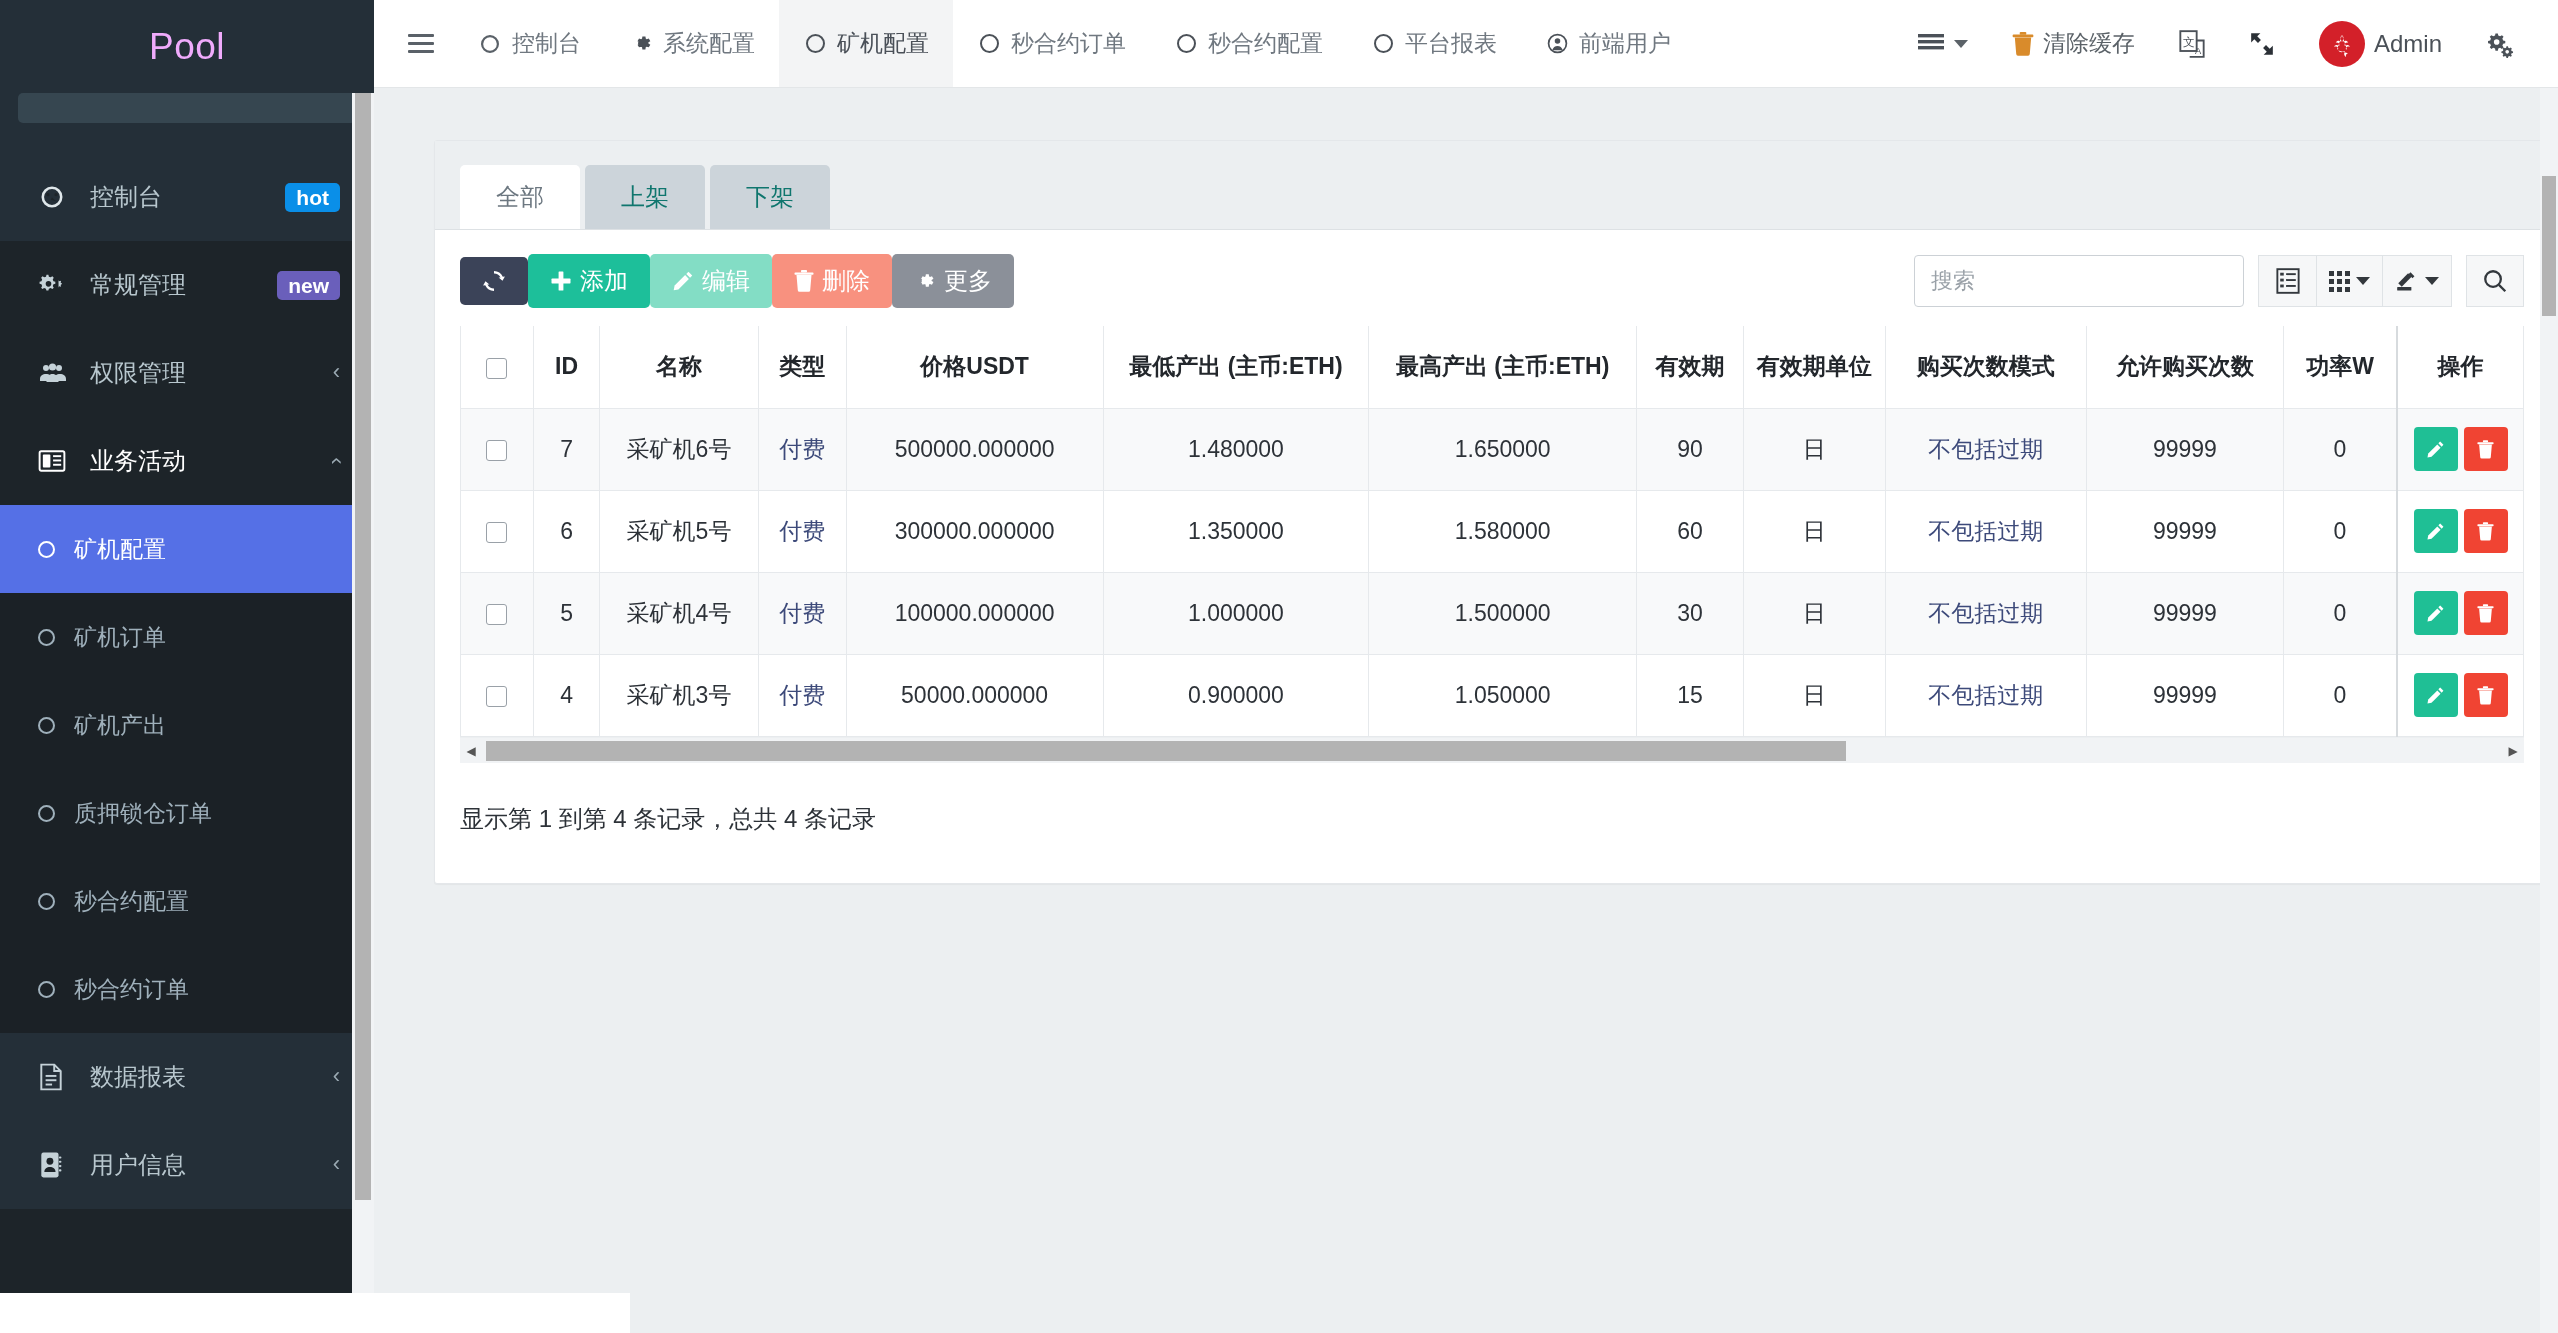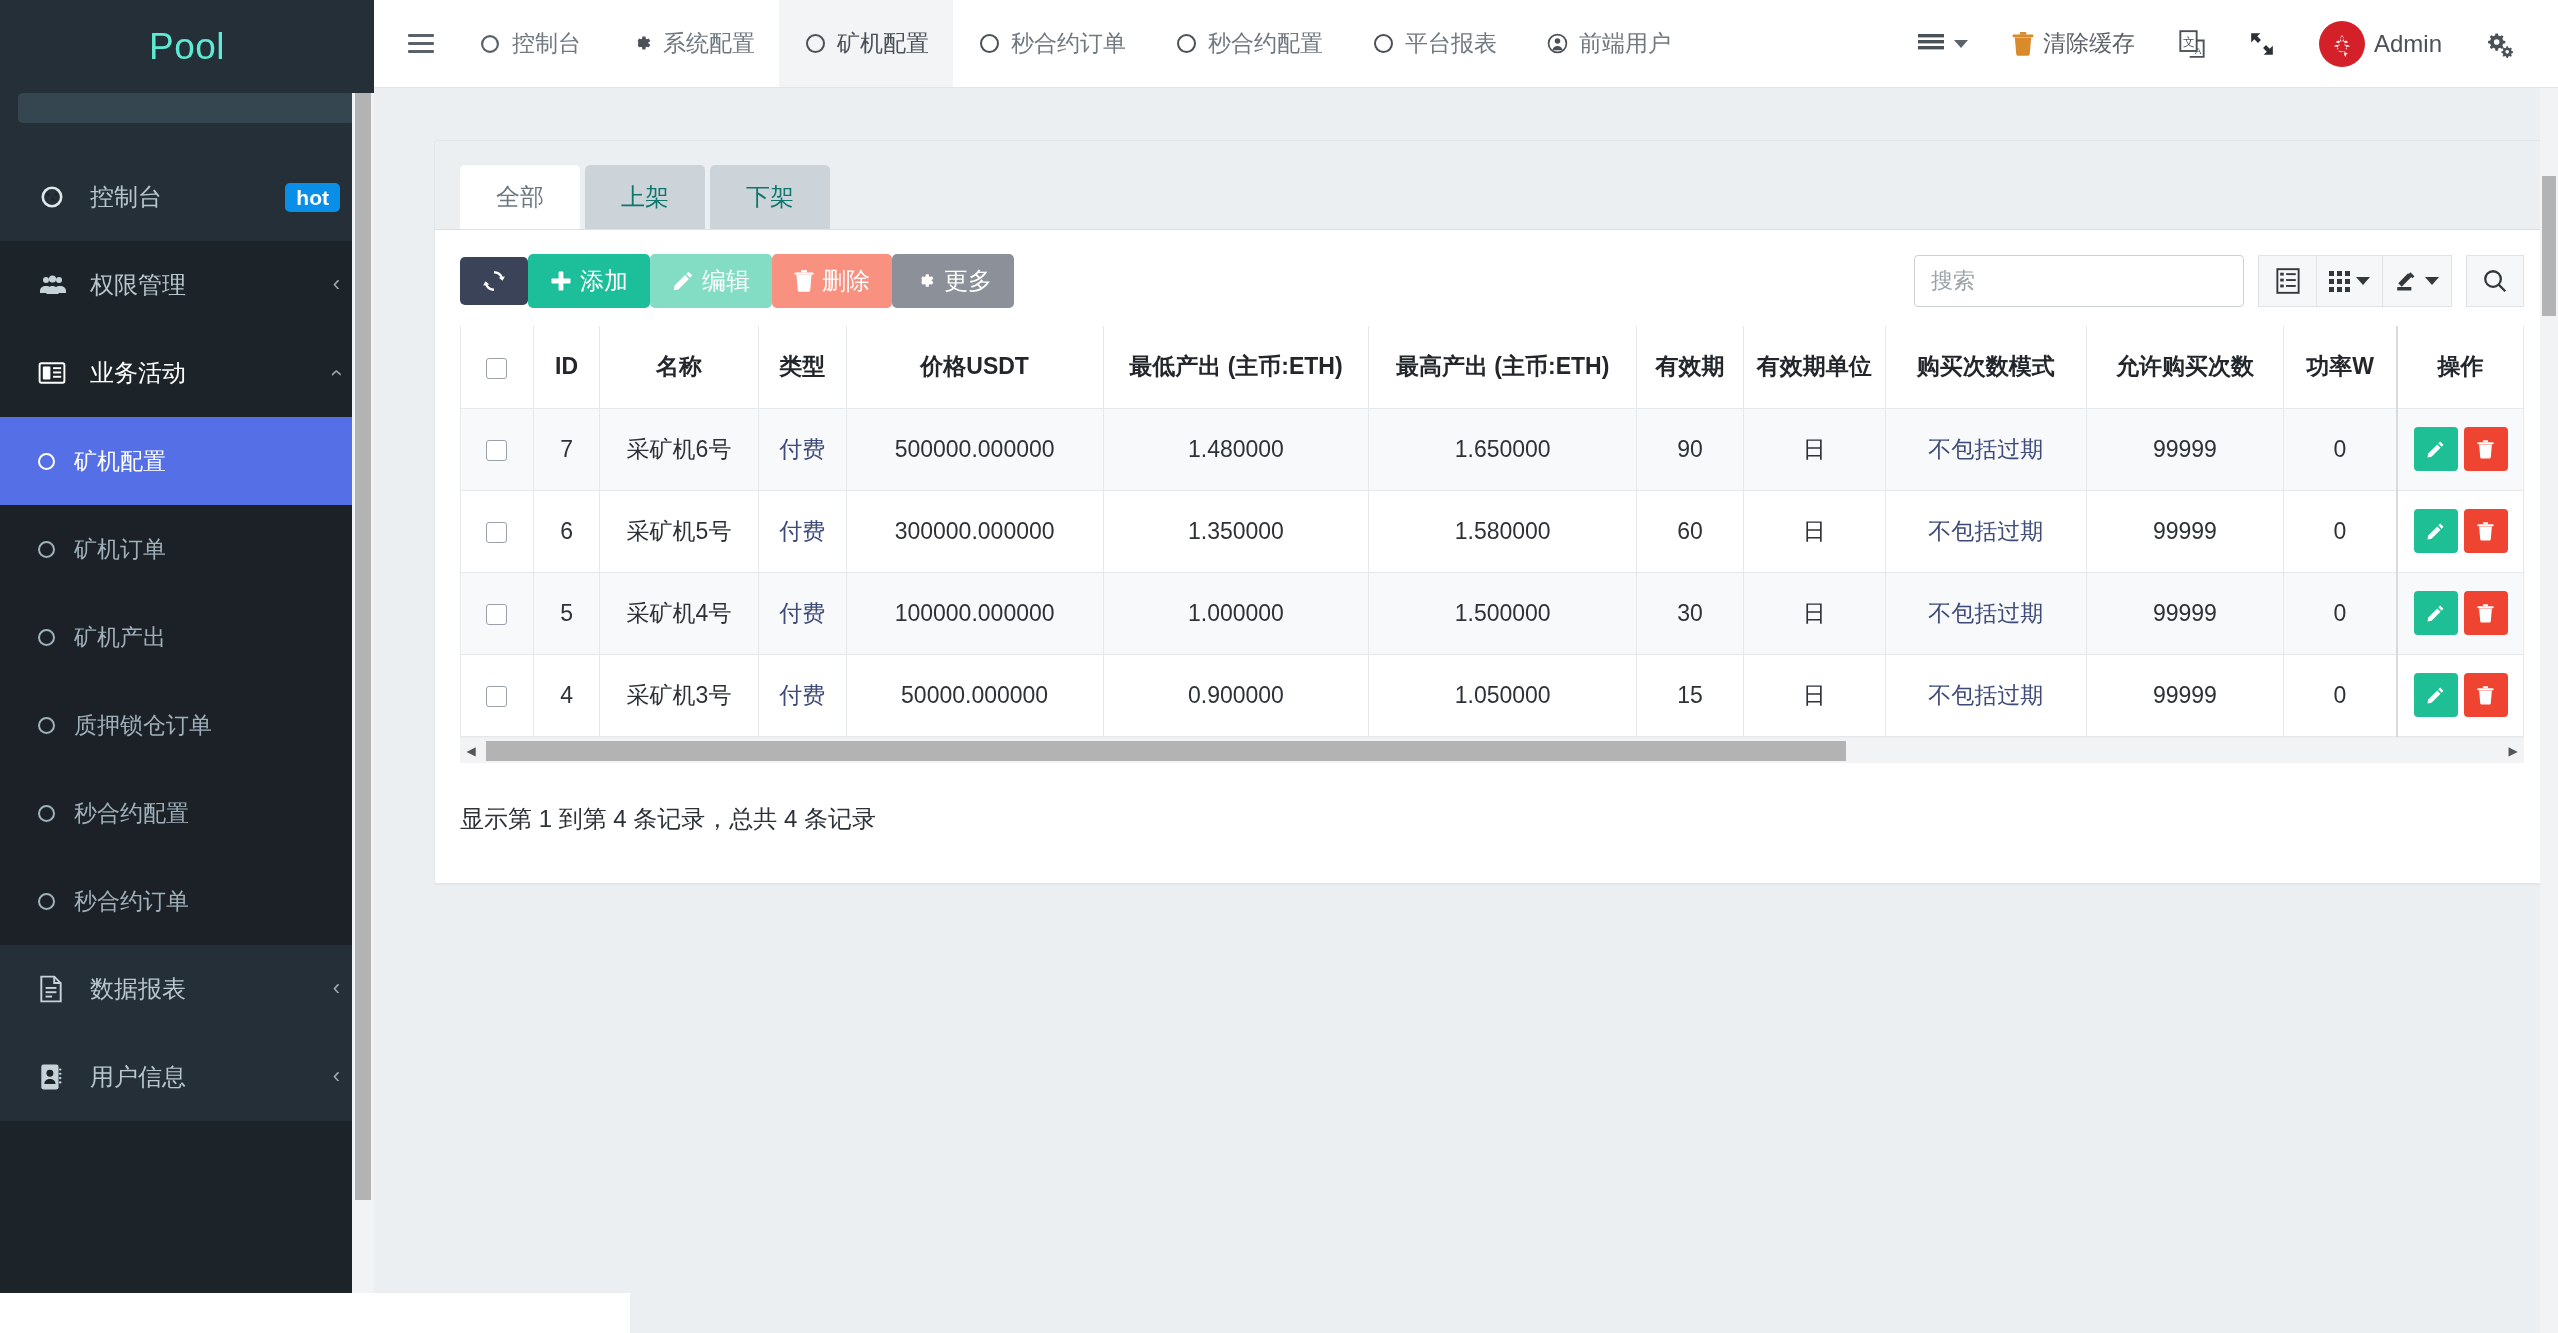--- a/index.html
+++ b/index.html
@@ -16,21 +16,21 @@
     width: 374px; height: 1333px;
     background: #1d2429;
     position: relative;
     flex: 0 0 374px;
     overflow: hidden;
   }
   .brand {
     height: 93px;
     background: #242f38;
     display: flex; align-items: center; justify-content: center;
-    color: #5eead4;
+    color: #f0abfc;
     font-size: 37px;
     letter-spacing: 0.5px;
   }
   .side-searchwrap {
     background: #242f38;
     padding: 0 18px 14px 18px;
   }
   .side-search {
     height: 30px;
     background: #364650;
@@ -358,20 +358,31 @@
           <path d="M12 3a9 9 0 100 18 9 9 0 000-18zm0 2.2a6.8 6.8 0 016.8 6.8A6.8 6.8 0 0112 18.8 6.8 6.8 0 015.2 12 6.8 6.8 0 0112 5.2z"></path>
           <circle cx="8.5" cy="10" r="1.4" fill="#1d2429"></circle>
           <circle cx="15.5" cy="10" r="1.4" fill="#1d2429"></circle>
           <path d="M12 12.4l3.6 3.2-4.7-1.2z" fill="#1d2429"></path>
         </svg>
       </span>
       <span class="lbl">控制台</span>
       <span class="badge hot">hot</span>
     </div>
 
+    <div class="nav-item level1">
+      <span class="ic">
+        <svg width="28" height="28" viewBox="0 0 24 24" fill="#c5d2d8">
+          <path d="M9.3 2.6l.5 1.9 1.8.7 1.7-1 1.4 1.4-1 1.7.7 1.8 1.9.5v2l-1.9.5-.7 1.8 1 1.7-1.4 1.4-1.7-1-1.8.7-.5 1.9h-2l-.5-1.9-1.8-.7-1.7 1L2 15.6l1-1.7-.7-1.8L.4 11.6v-2l1.9-.5.7-1.8-1-1.7L3.4 4.2l1.7 1 1.8-.7.5-1.9z" transform="translate(1,1) scale(0.85)"></path>
+          <circle cx="9" cy="11" r="2.4" fill="#1d2429"></circle>
+          <path d="M19 14.2l.35 1.25 1.2.45 1.1-.65.9.9-.65 1.1.45 1.2 1.25.35v1.3l-1.25.35-.45 1.2.65 1.1-.9.9-1.1-.65-1.2.45L19 25.45" transform="translate(-1,-3) scale(0.62) translate(11,3)"></path>
+        </svg>
+      </span>
+      <span class="lbl">常规管理</span>
+      <span class="badge new">new</span>
+    </div>
 
     <div class="nav-item level1">
       <span class="ic">
         <svg width="30" height="28" viewBox="0 0 30 24" fill="#c5d2d8">
           <circle cx="8" cy="7" r="3"></circle>
             <circle cx="21" cy="7" r="3"></circle>
             <circle cx="14.5" cy="6" r="3.6"></circle>
           <path d="M2 18c0-3.3 2.7-5 6-5s6 1.7 6 5v2H2zM16 18c0-3.3 2.7-5 6-5s6 1.7 6 5v2H16z"></path>
           <path d="M8.5 19c0-3.8 2.8-6 6-6s6 2.2 6 6v2h-12z"></path>
         </svg>

